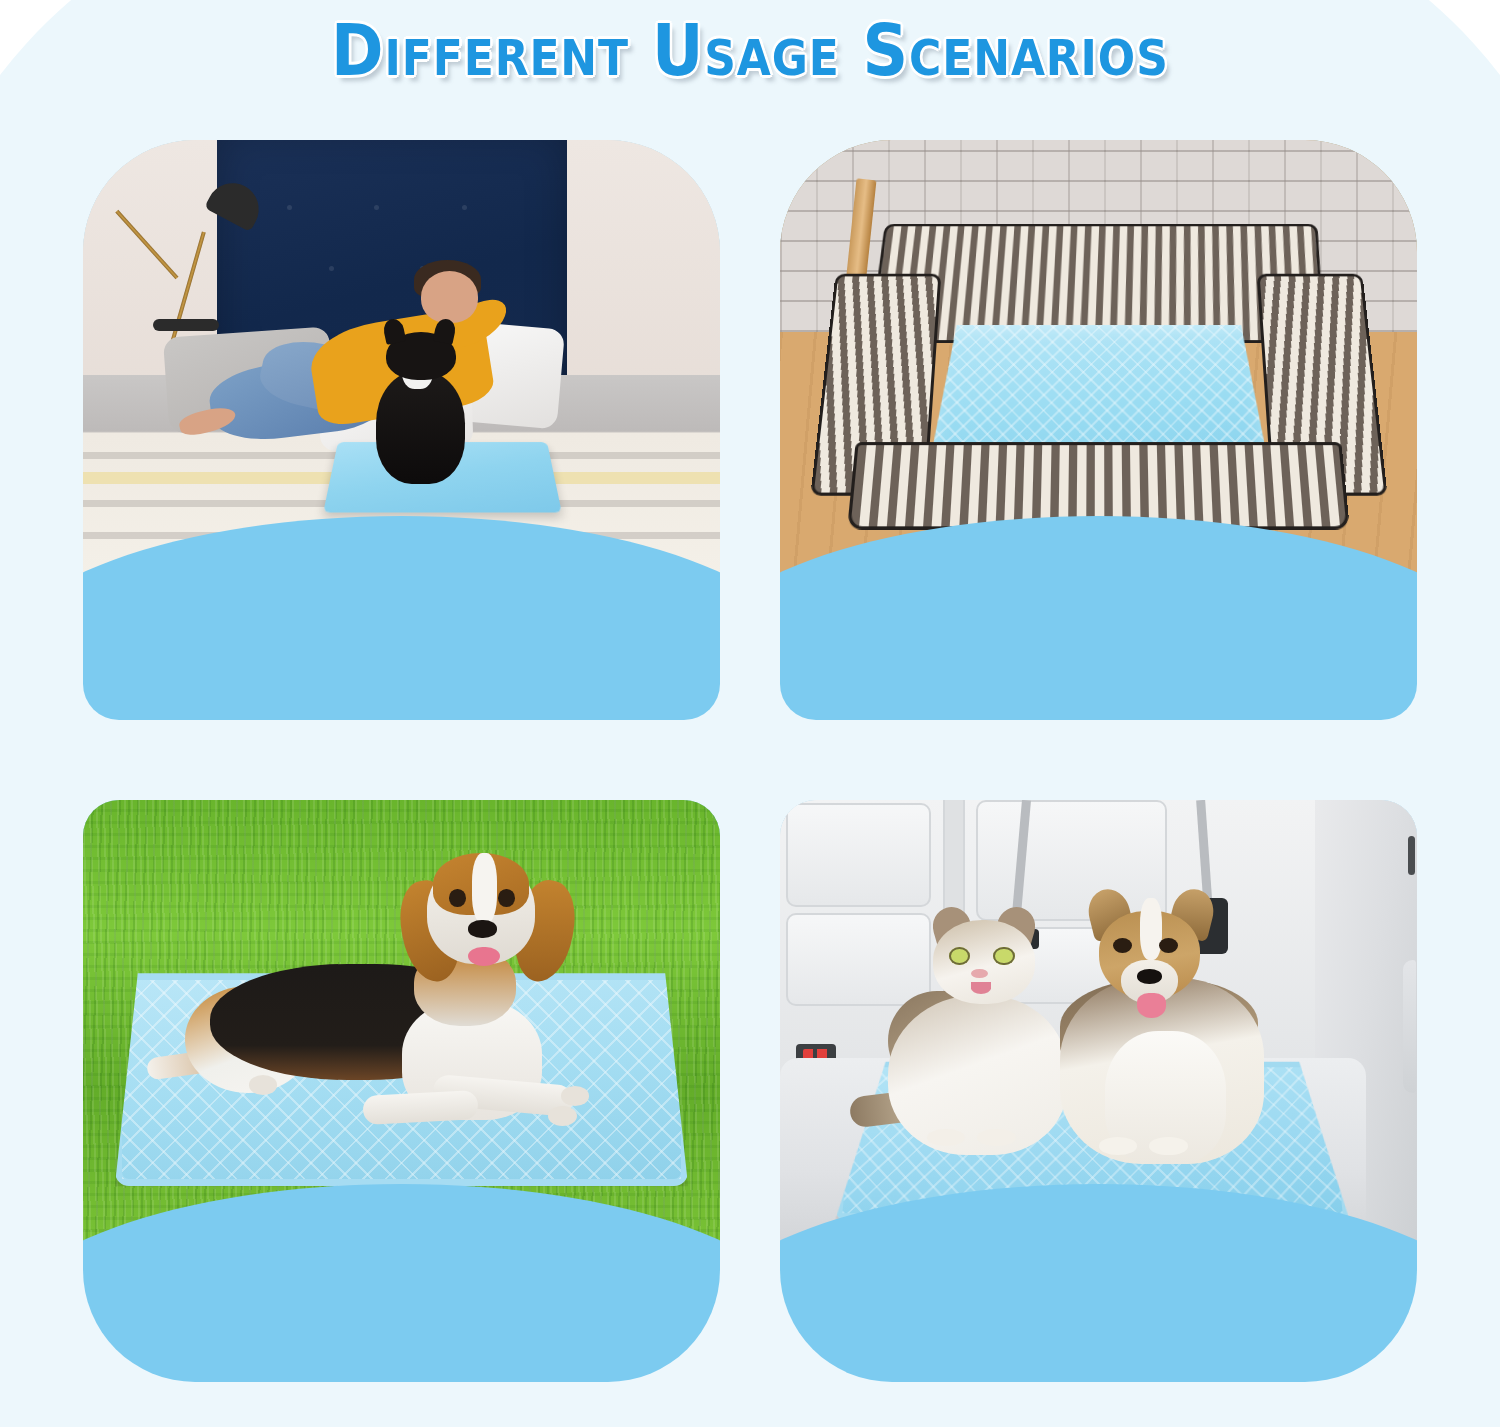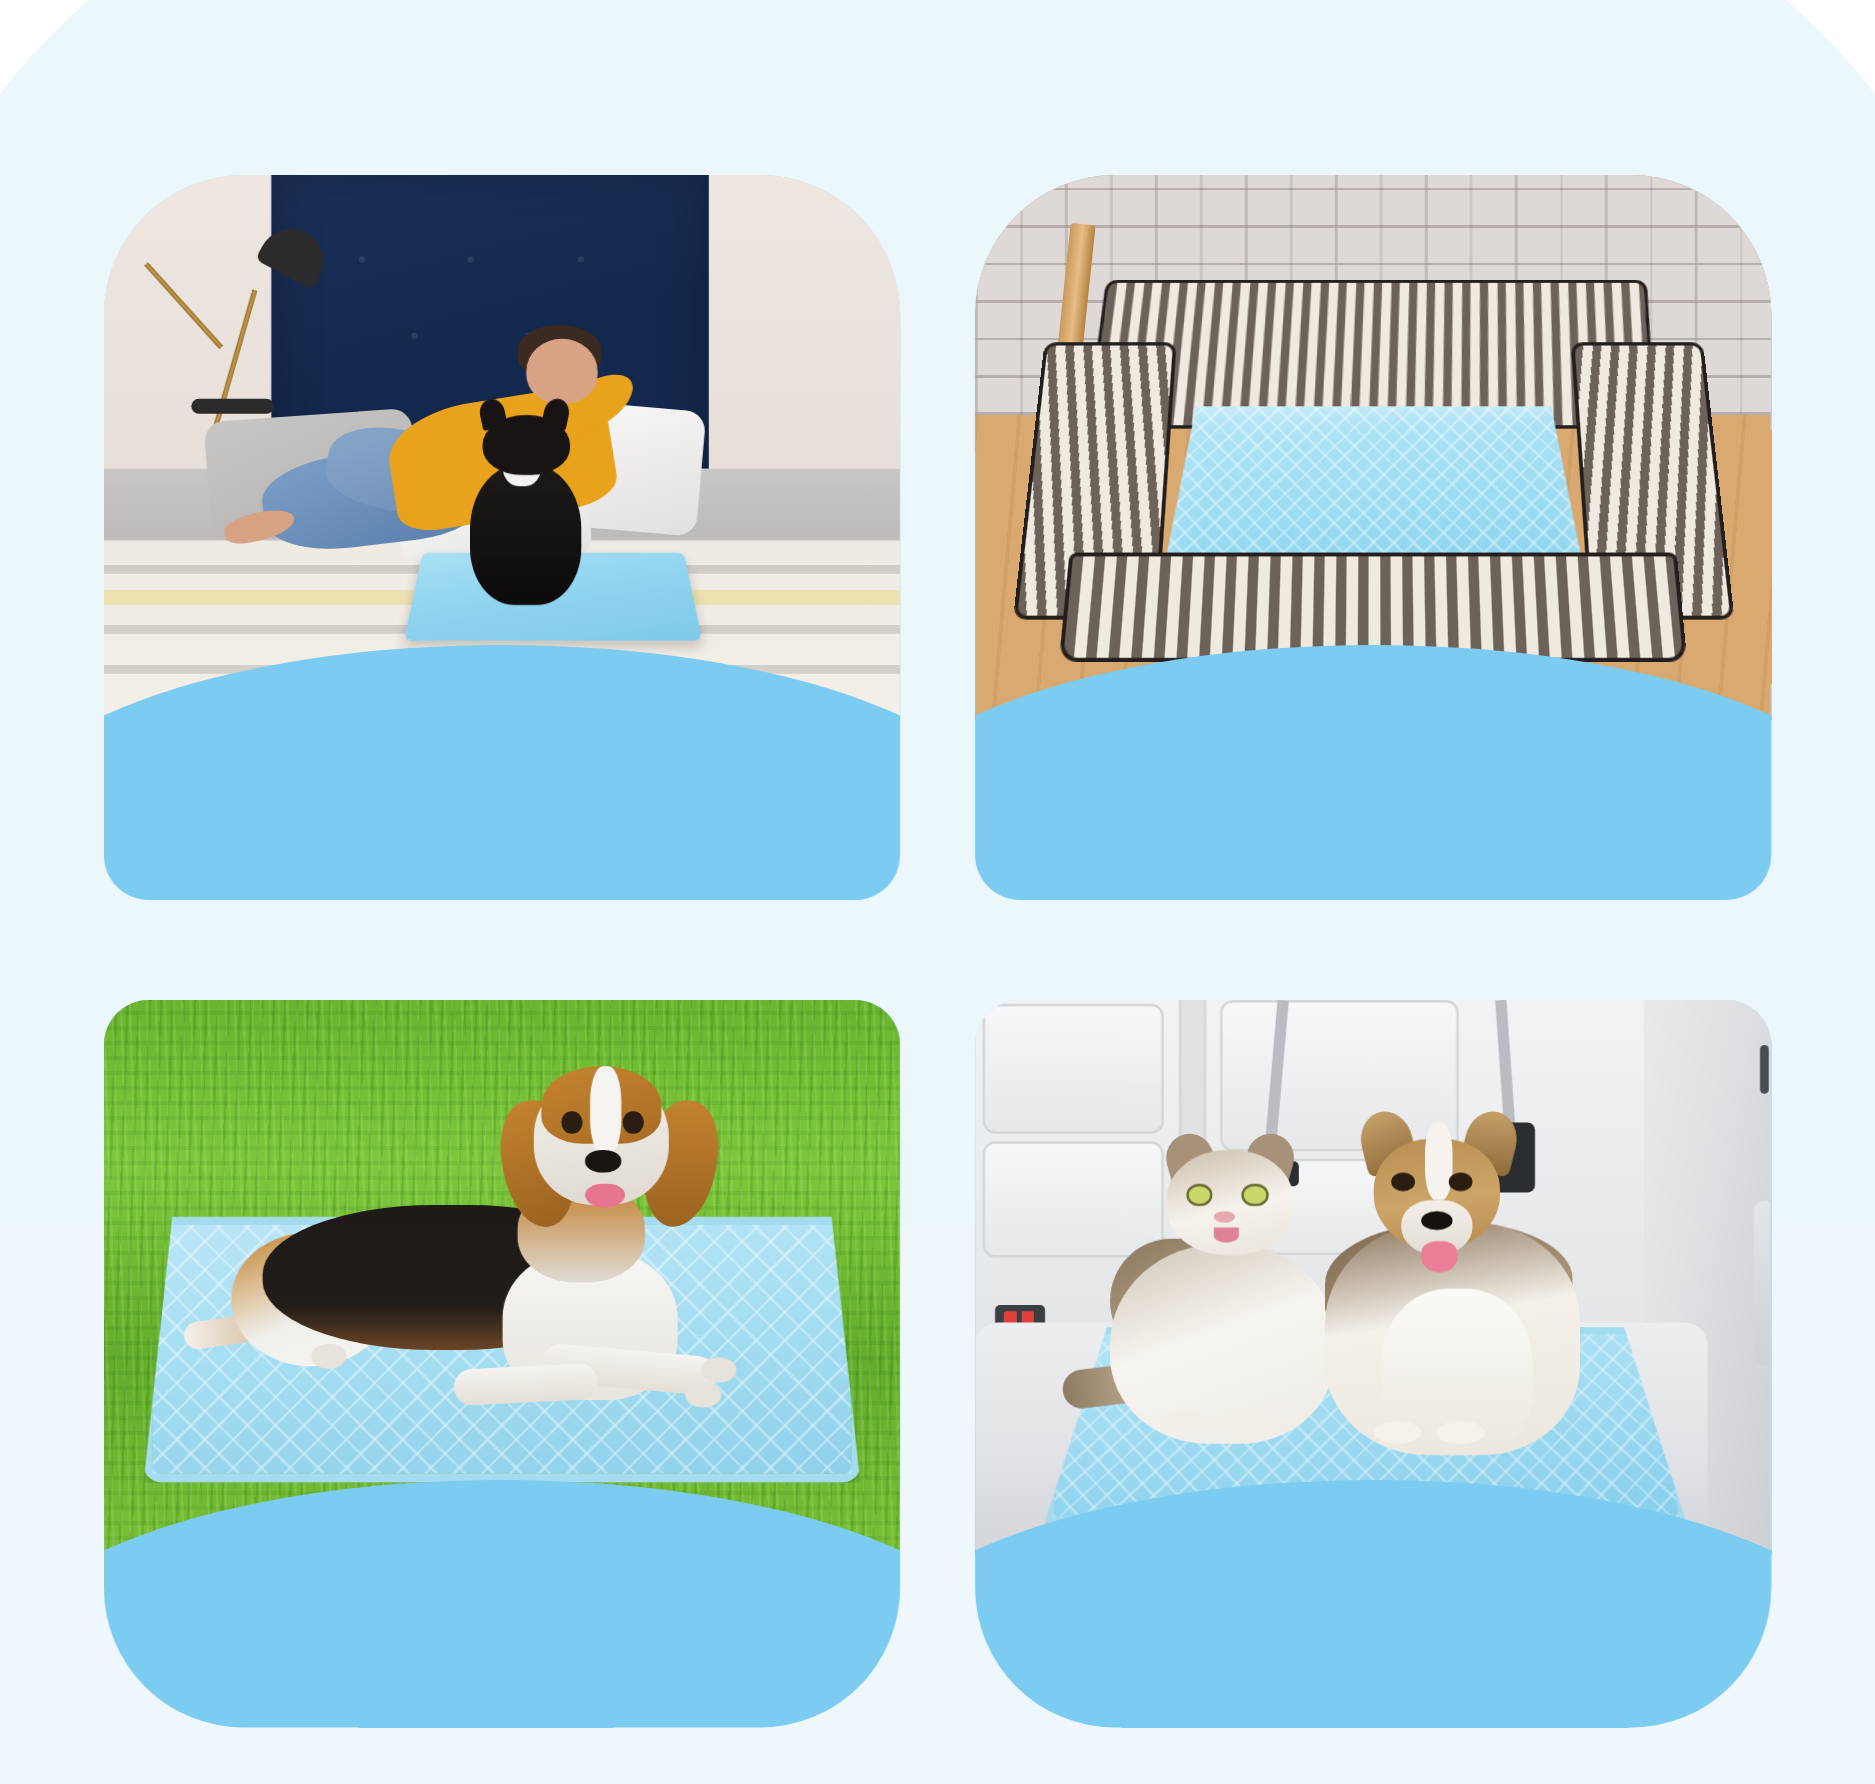--- a/index.html
+++ b/index.html
@@ -373,20 +373,23 @@
   .sh-paw.r { left:58%; }
 </style>
 </head>
 <body>
 
 <div id="page">
 
   <div id="bg-blob"></div>
   <div id="bg-blob2"></div>
 
+  <div id="title-wrap">
+    <span id="title">Different Usage Scenarios</span>
+  </div>
 
   <div id="grid">
 
     <div class="card top">
       <div class="photo">
         <div class="photo-inner">
           <div class="s-bed">
             <div class="bed-wall"></div>
             <div class="bed-head">
               <div class="tuft" style="left:20%;top:30%"></div>

